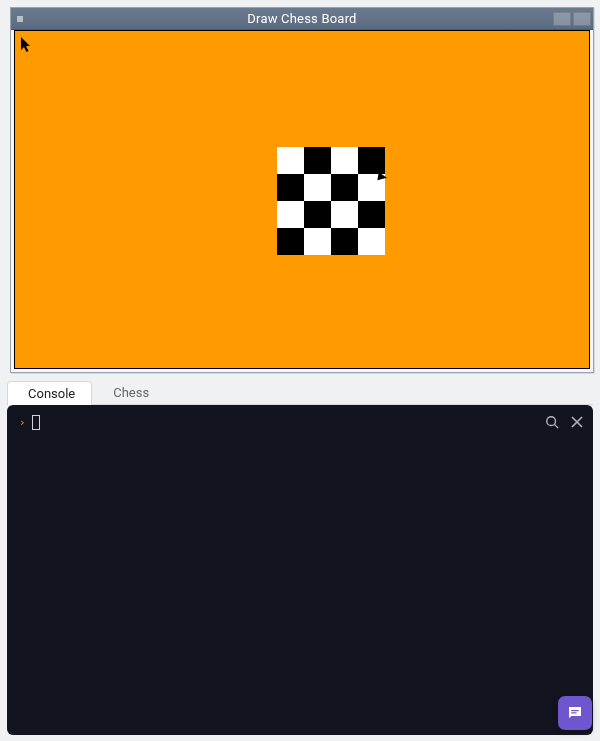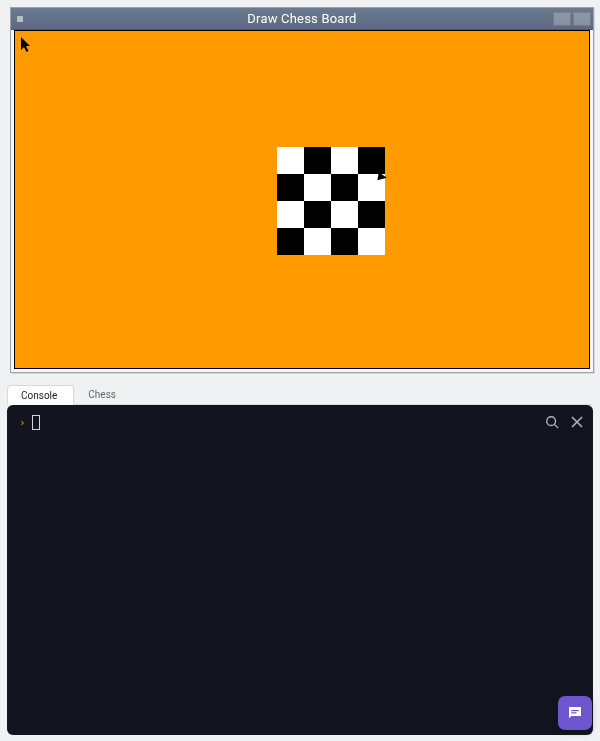--- a/index.html
+++ b/index.html
@@ -73,22 +73,22 @@
 
   
   .tab-row {
     position: absolute;
     left: 7px; top: 381px;
     width: 586px; height: 24px;
     display: flex; align-items: flex-end;
     border-bottom: 1px solid #d6d8db;
   }
   .tab {
-    padding: 4px 16px 4px 13px;
-    font-size: 10px;
+    padding: 4px 16px 4px 20px;
+    font-size: 13px;
     color: #64686d;
     background: transparent;
     border: 1px solid transparent;
     border-bottom: none;
     cursor: pointer;
   }
   .tab.active {
     background: #fff;
     color: #222;
     border-color: #d6d8db;

